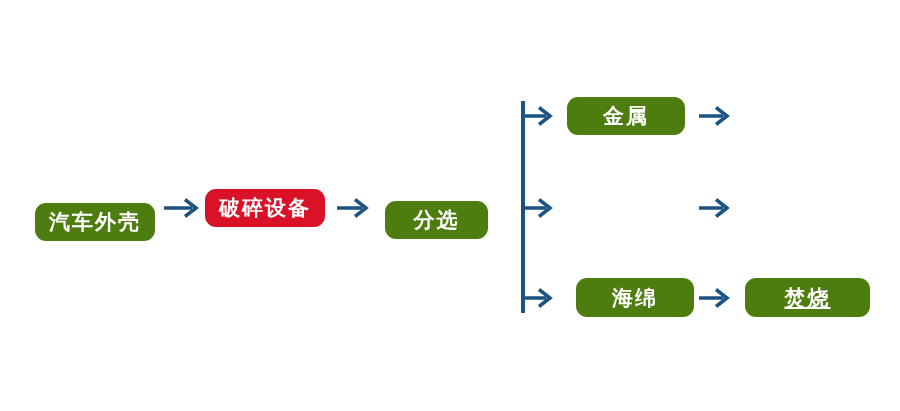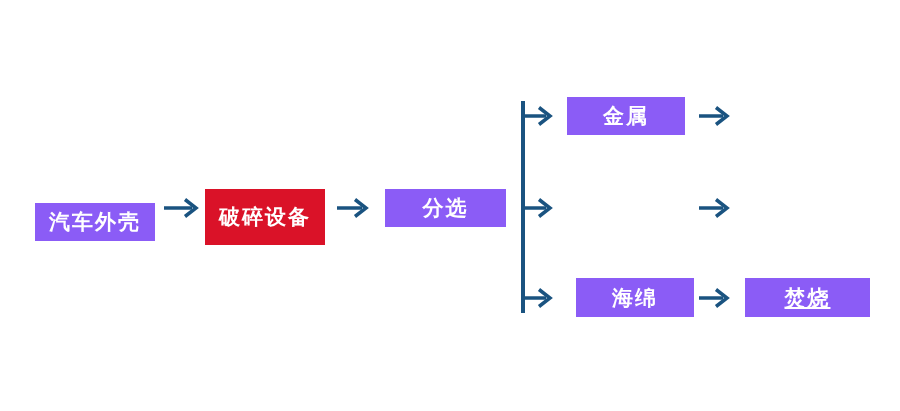--- a/index.html
+++ b/index.html
@@ -13,42 +13,42 @@
   }
   .node {
     position:absolute;
     display:flex; align-items:center; justify-content:center;
     color:#ffffff;
     font-size:21px;
     font-weight:bold;
     letter-spacing:2px;
     white-space:nowrap;
   }
-  .node.blue { background:#8b5cf6; }
+  .node.blue { background:#4d7c0f;border-radius:11px; }
   .node.red  { background:#da1228; }
   .connectors {
     position:absolute; left:0; top:0;
     width:900px; height:411px;
     pointer-events:none;
   }
   .connectors line, .connectors path {
     stroke:#1a5380;
     fill:none;
   }
 </style>
 </head>
 <body>
 
 <div class="canvas">
 
   <div class="node blue" style="left:35px;  top:203px; width:120px; height:38px;">汽车外壳</div>
 
-  <div class="node red" style="left:205px; top:189px; width:120px; height:56px;">破碎设备</div>
+  <div class="node red" style="left:205px; top:189px; width:120px; height:38px;border-radius:11px;">破碎设备</div>
 
-  <div class="node blue" style="left:385px; top:189px; width:121px; height:38px;">分选</div>
+  <div class="node blue" style="left:385px; top:201px; width:103px; height:38px;">分选</div>
 
   <div class="node blue" style="left:567px; top:97px;  width:118px; height:38px;">金属</div>
 
 
   <div class="node blue" style="left:576px; top:278px; width:118px; height:39px;">海绵</div>
 
 
 
   <div class="node blue" style="left:745px; top:278px; width:125px; height:39px;text-decoration:underline;">焚烧</div>
 

